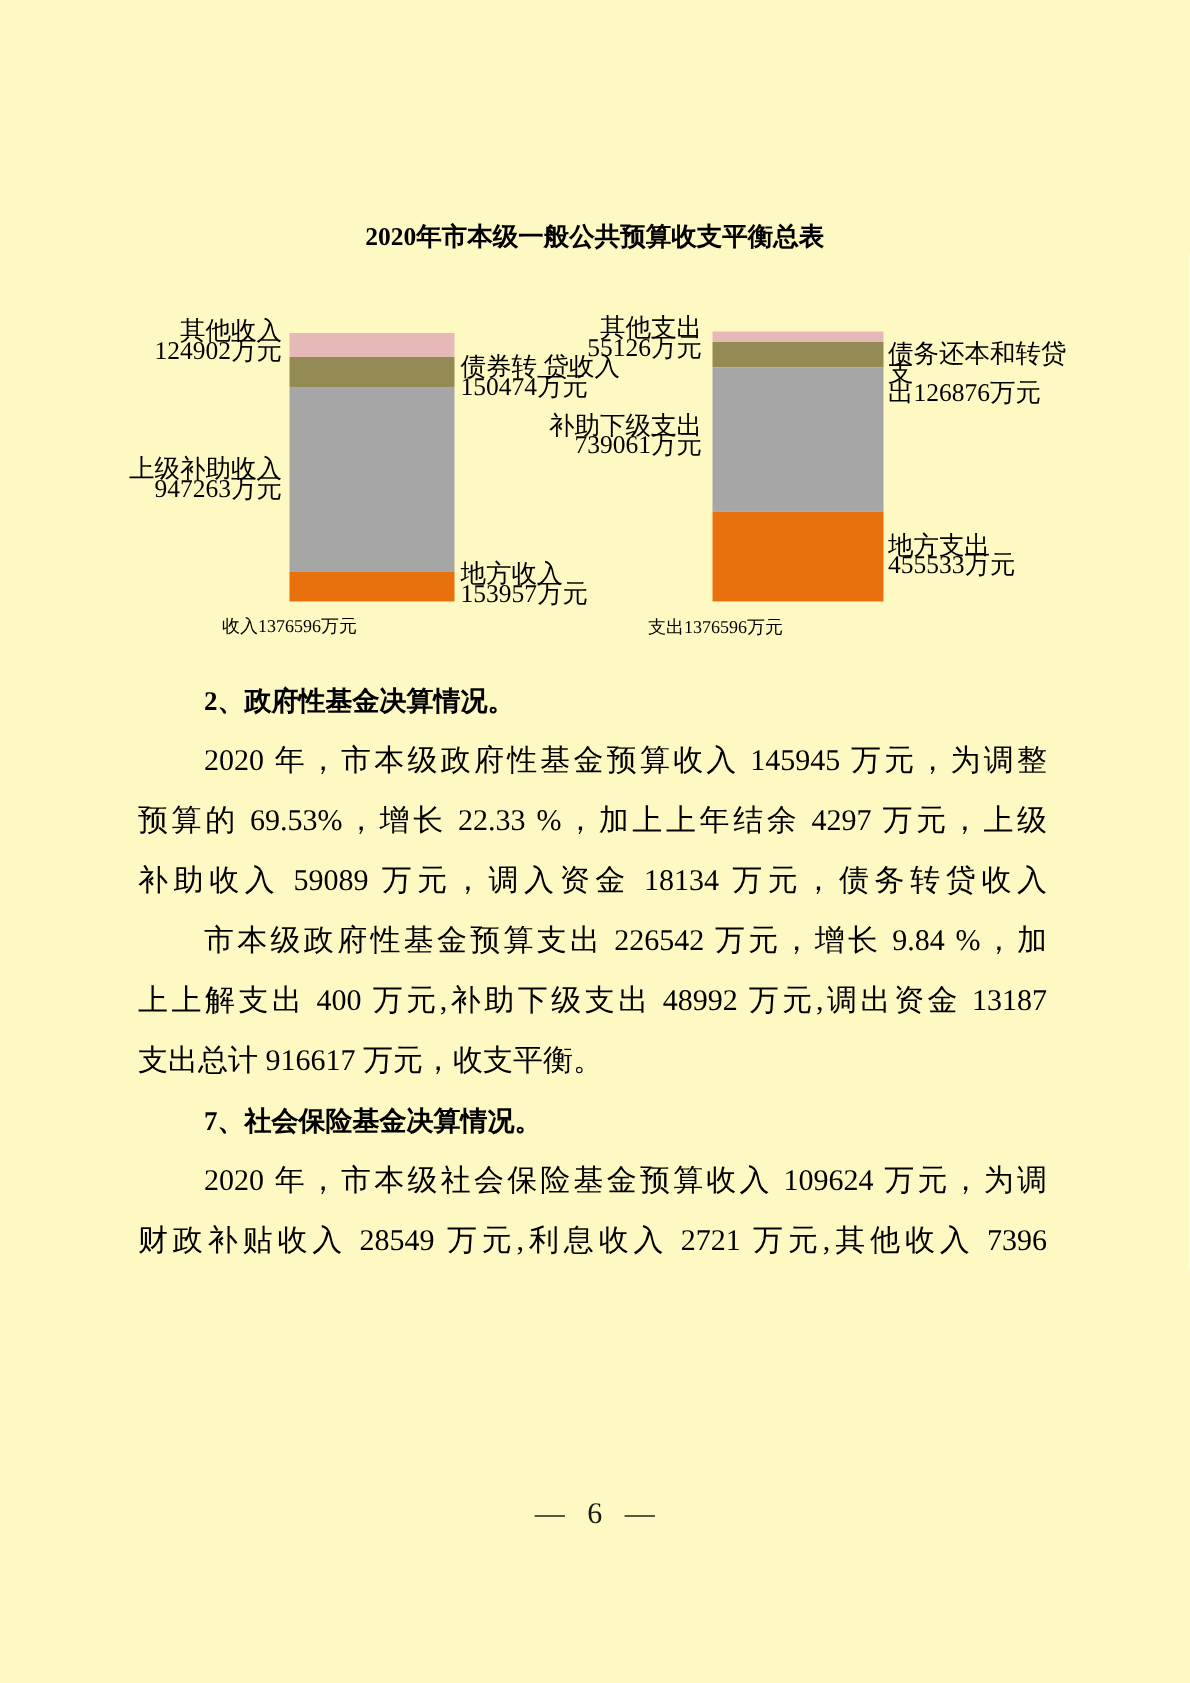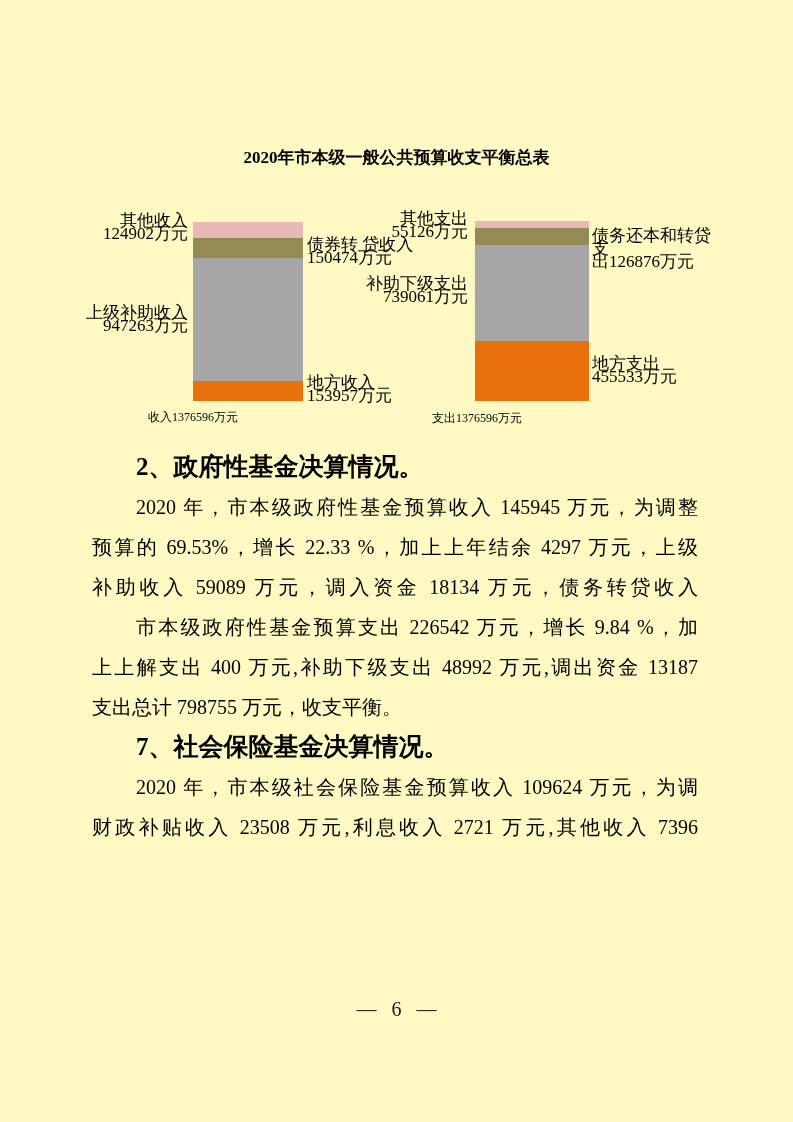--- a/index.html
+++ b/index.html
@@ -41,21 +41,21 @@
   
   .textblock {
     position:absolute; left:92px; top:447px; width:606px;
   }
   .row {
     height:40px; line-height:40px; font-size:20px; overflow:hidden;
     white-space:normal;
   }
   .jst { text-align:justify; text-align-last:justify; }
   .ind { text-indent:44px; }
-  .hd  { font-weight:bold; font-size:25px; text-indent:44px; }
+  .hd  { font-weight:bold; font-size:18px; text-indent:44px; }
   
   .footer {
     position:absolute; left:0; top:998px; width:793px;
     text-align:center; font-size:20px; word-spacing:10px; color:#1a1a1a;
   }
 </style>
 </head>
 <body>
 
 <div class="page">
@@ -112,21 +112,21 @@
   </div>
   <div class="axis-caption cap-expense">支出1376596万元</div>
 
   <div class="textblock">
     <div class="row hd">2、政府性基金决算情况。</div>
     <div class="row jst ind">2020 年，市本级政府性基金预算收入 145945 万元，为调整</div>
     <div class="row jst">预算的 69.53%，增长 22.33 %，加上上年结余 4297 万元，上级</div>
     <div class="row jst">补助收入 59089 万元，调入资金 18134 万元，债务转贷收入</div>
     <div class="row jst ind">市本级政府性基金预算支出 226542 万元，增长 9.84 %，加</div>
     <div class="row jst">上上解支出 400 万元,补助下级支出 48992 万元,调出资金 13187</div>
-    <div class="row">支出总计 798755 万元，收支平衡。</div>
+    <div class="row">支出总计 916617 万元，收支平衡。</div>
     <div class="row hd">7、社会保险基金决算情况。</div>
     <div class="row jst ind">2020 年，市本级社会保险基金预算收入 109624 万元，为调</div>
-    <div class="row jst">财政补贴收入 23508 万元,利息收入 2721 万元,其他收入 7396</div>
+    <div class="row jst">财政补贴收入 28549 万元,利息收入 2721 万元,其他收入 7396</div>
   </div>
 
   <div class="footer">— 6 —</div>
 
 </div>
 
 </body></html>

